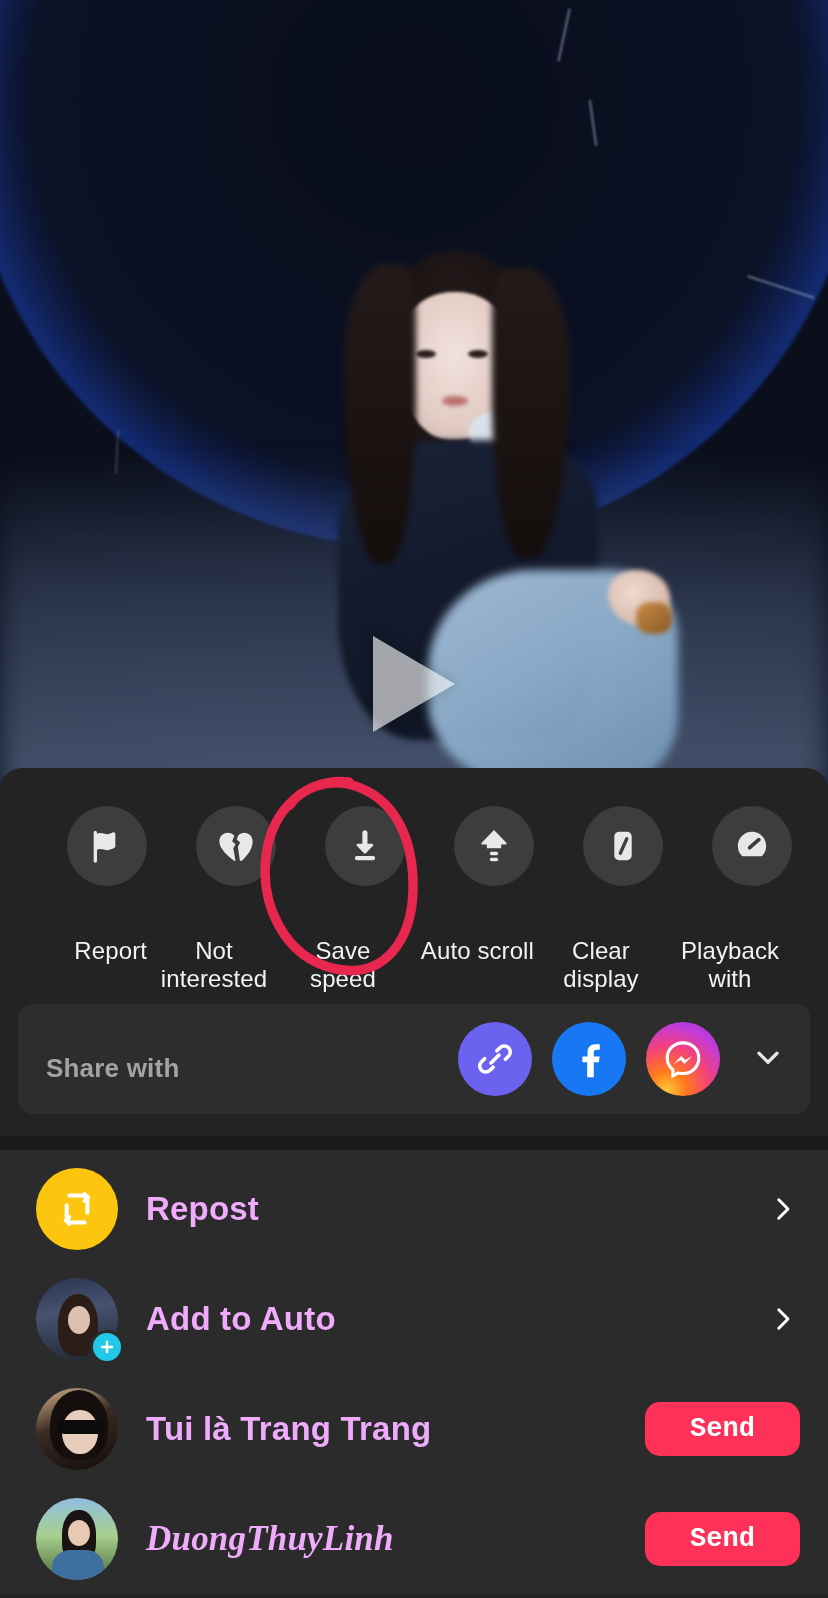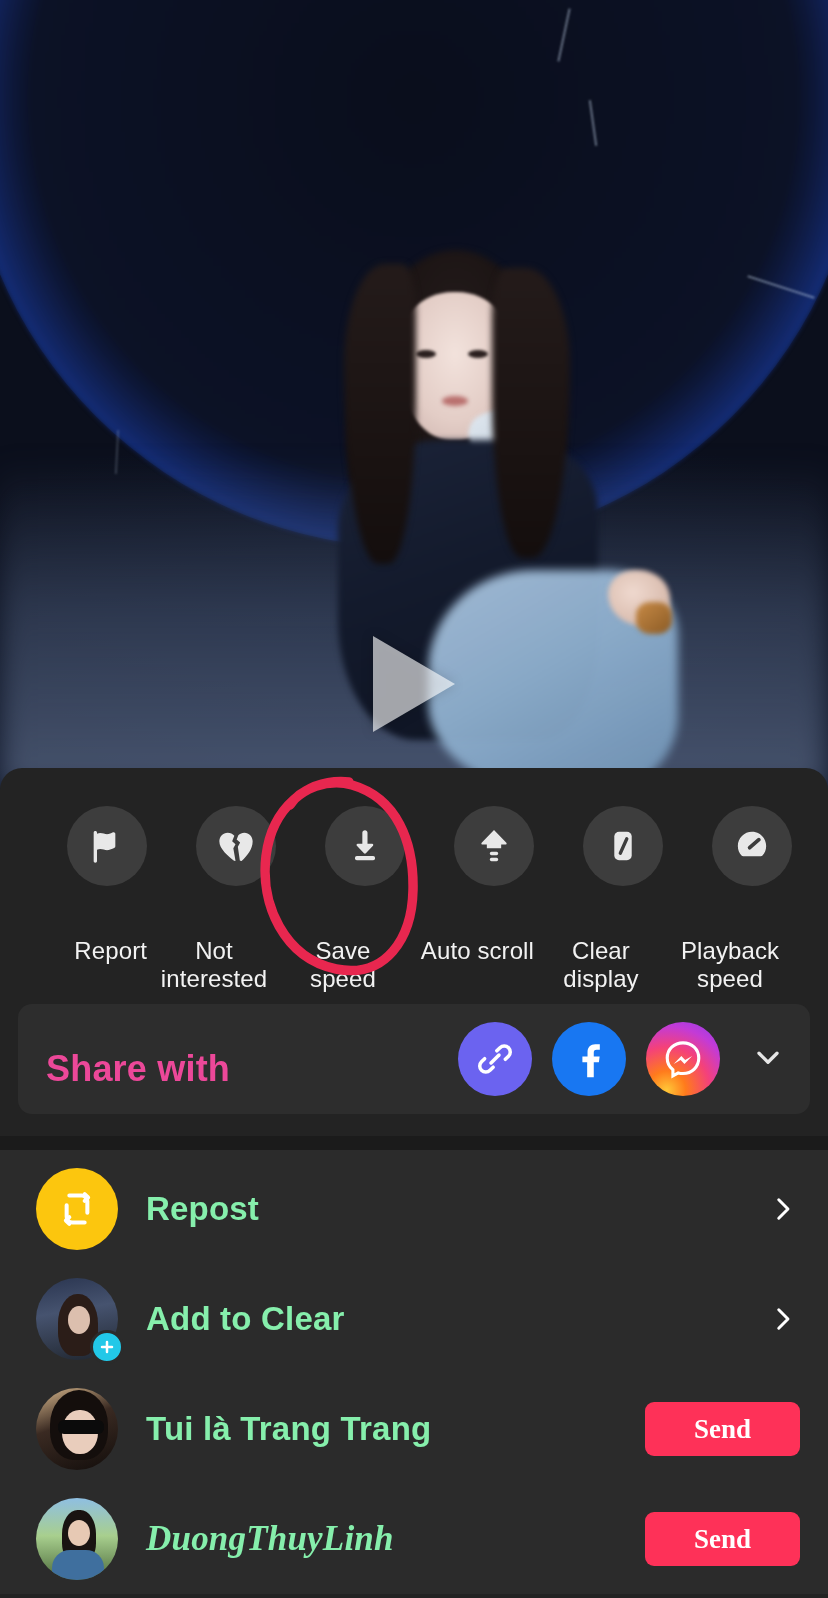--- a/index.html
+++ b/index.html
@@ -170,47 +170,47 @@
 
   
   .share-card {
     position:absolute; left:18px; top:236px;
     width:792px; height:110px;
     background:#2d2d2d;
     border-radius:14px;
     display:flex; align-items:center;
     padding: 0 24px 0 28px;
   }
-  .share-label { font-size:36px; font-weight:bold; color:#ec4899; letter-spacing:.2px;margin-top:19px; }
+  .share-label { font-size:26px; font-weight:bold; color:#a3a3a3; letter-spacing:.2px;margin-top:19px; }
   .share-icons { margin-left:auto; display:flex; align-items:center; gap:20px; }
   .share-ic { width:74px; height:74px; border-radius:50%; display:flex; align-items:center; justify-content:center; }
   .ic-link { background:#6b63f0; }
   .ic-fb { background:#1877f2; }
   .ic-msgr { background: radial-gradient(circle at 28% 92%, #ffc838 0%, #ff7b1c 22%, #f4417a 50%, #c33bd6 74%, #8a3df0 100%); }
   .chev-down { margin-left:10px; }
 
   .divider { position:absolute; left:0; top:368px; width:828px; height:14px; background:#1b1b1b; }
 
   
   .list { position:absolute; left:0; top:382px; width:828px; background:#2b2b2b; padding-top:4px; }
   .list-row {
     display:flex; align-items:center;
     height:110px;
     padding: 0 28px 0 36px;
   }
   .row-avatar { width:82px; height:82px; border-radius:50%; position:relative; flex:0 0 82px; overflow:visible; }
   .av-inner { width:82px; height:82px; border-radius:50%; overflow:hidden; position:relative; }
-  .row-title { margin-left:28px; font-size:33px; color:#86efac; font-weight:bold; letter-spacing:.2px; }
+  .row-title { margin-left:28px; font-size:33px; color:#f0abfc; font-weight:bold; letter-spacing:.2px; }
   .row-title.serif { font-family:"Liberation Serif", serif; font-style:italic; font-weight:bold; font-size:35px;}
   .row-right { margin-left:auto; display:flex; align-items:center; }
   .send-btn {
     background:#fe3158; color:#fff; border:none;
-    font-family:Liberation Serif, serif;
+    font-family:Liberation Mono, monospace;
     font-size:27px; font-weight:bold;
-    width:155px; height:54px; border-radius:9px;
+    width:155px; height:54px; border-radius:15px;
     cursor:pointer;
   }
   .repost-circle {
     width:82px;height:82px;border-radius:50%;background:#fcc60e;
     display:flex;align-items:center;justify-content:center;flex:0 0 82px;
   }
   .plus-badge {
     position:absolute; right:-6px; bottom:-4px;
     width:34px;height:34px;border-radius:50%;
     background:#22c8e8; border:3px solid #2b2b2b;
@@ -317,21 +317,21 @@
         <div class="action-label">Clear display</div>
       </div>
 
       <div class="action-item">
         <div class="action-circle">
           <svg width="40" height="40" viewBox="0 0 24 24">
             <path class="ic" d="M12 3.5c-4.7 0-8.5 3.8-8.5 8.5 0 2.2.8 4.2 2.2 5.7.3.3.7.5 1.1.5h10.4c.4 0 .8-.2 1.1-.5 1.4-1.5 2.2-3.5 2.2-5.7 0-4.7-3.8-8.5-8.5-8.5z"></path>
             <path d="M16.1 8.2 10.6 13" stroke="#3d3d3d" stroke-width="2.3" stroke-linecap="round" fill="none"></path>
           </svg>
         </div>
-        <div class="action-label">Playback speed</div>
+        <div class="action-label">Playback with</div>
       </div>
 
       <div class="action-item">
         <div class="action-circle">
           
         </div>
 
       </div>
     </div>
 
@@ -404,21 +404,21 @@
                 <div class="hair"></div>
                 <div class="face"></div>
               </div>
             </div>
           <div class="plus-badge">
             <svg width="20" height="20" viewBox="0 0 24 24">
                 <path d="M12 6v12M6 12h12" stroke="#fff" stroke-width="3" stroke-linecap="round"></path>
               </svg>
           </div>
         </div>
-        <div class="row-title">Add to Clear</div>
+        <div class="row-title">Add to Auto</div>
         <div class="row-right">
           <svg width="34" height="34" viewBox="0 0 24 24">
               <path d="M9 5.5 15.5 12 9 18.5" fill="none" stroke="#fff" stroke-width="2.1" stroke-linecap="round" stroke-linejoin="round"></path>
             </svg>
         </div>
       </div>
 
       <div class="list-row">
         <div class="row-avatar">
           <div class="av-inner">

